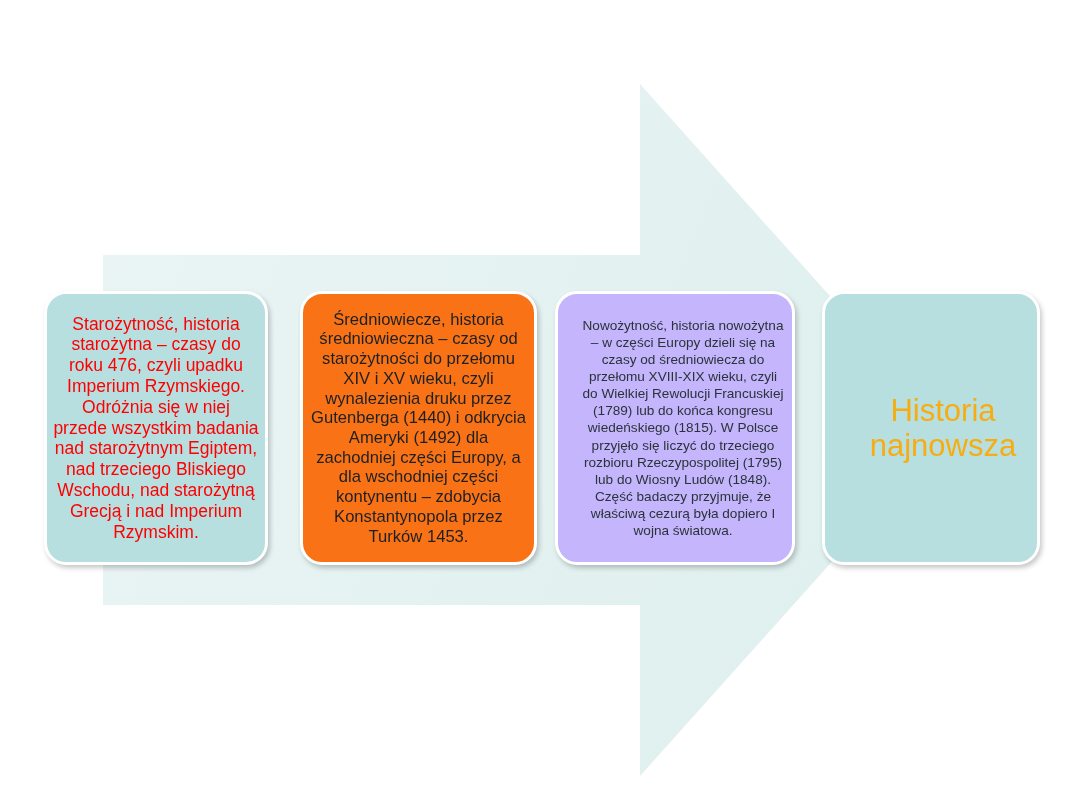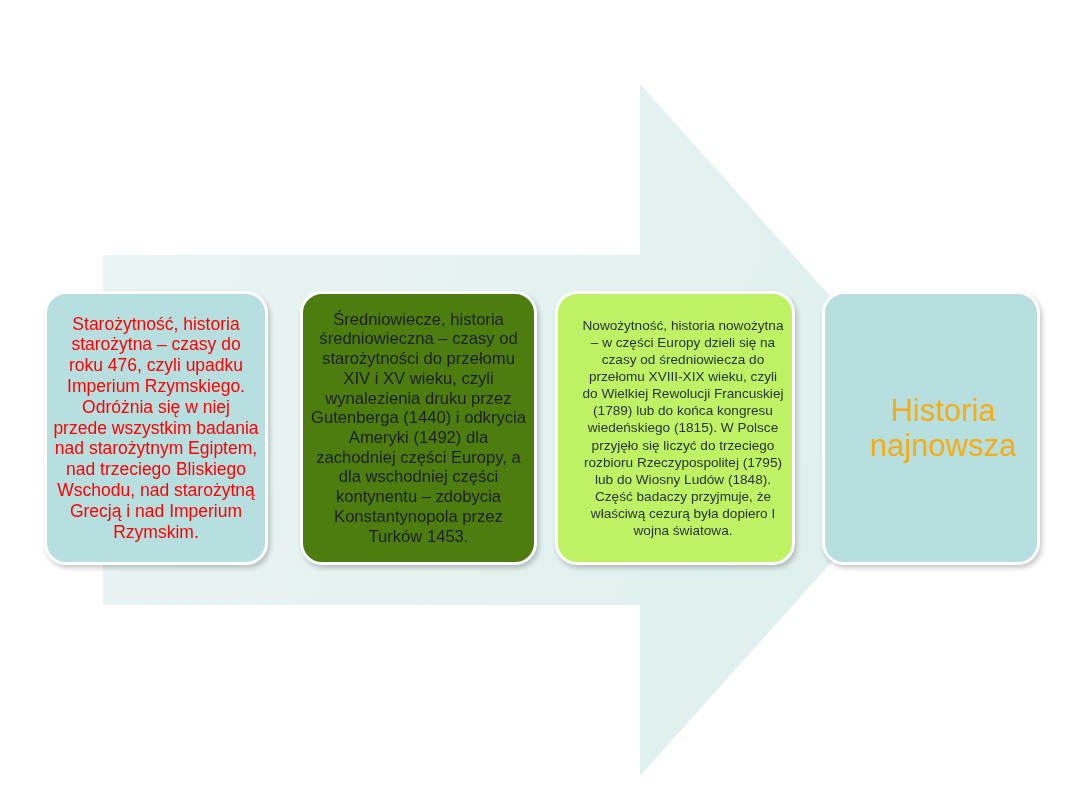--- a/index.html
+++ b/index.html
@@ -116,25 +116,25 @@
         <stop offset="100%" stop-color="#dff0ef"></stop>
       </linearGradient>
     </defs>
     <polygon points="103,255 640,255 640,84 950,430 640,776 640,605 103,605" fill="url(#arrowGrad)"></polygon>
   </svg>
 
   <div class="stage-box" id="box-ancient" style="background:#b7dfe0;">
     <span class="stage-text"><span class="lead">Starożytność</span><span class="tail">, historia starożytna – czasy do roku 476, czyli upadku Imperium Rzymskiego. Odróżnia się w niej przede wszystkim badania nad starożytnym Egiptem, nad trzeciego Bliskiego Wschodu, nad starożytną Grecją i nad Imperium Rzymskim.</span></span>
   </div>
 
-  <div class="stage-box" id="box-medieval" style="background:#4d7c0f;">
+  <div class="stage-box" id="box-medieval" style="background:#f97316;">
     <span class="stage-text"><span class="lead">Średniowiecze</span><span class="tail">, historia średniowieczna – czasy od starożytności do przełomu XIV i XV wieku, czyli wynalezienia druku przez Gutenberga (1440) i odkrycia Ameryki (1492) dla zachodniej części Europy, a dla wschodniej części kontynentu – zdobycia Konstantynopola przez Turków 1453.</span></span>
   </div>
 
-  <div class="stage-box" id="box-modern" style="background:#bef264;padding-left:16px;">
+  <div class="stage-box" id="box-modern" style="background:#c4b5fd;padding-left:16px;">
     <span class="stage-text"><span class="lead">Nowożytność</span><span class="tail">, historia nowożytna – w części Europy dzieli się na czasy od średniowiecza do przełomu XVIII-XIX wieku, czyli do Wielkiej Rewolucji Francuskiej (1789) lub do końca kongresu wiedeńskiego (1815). W Polsce przyjęło się liczyć do trzeciego rozbioru Rzeczypospolitej (1795) lub do Wiosny Ludów (1848). Część badaczy przyjmuje, że właściwą cezurą była dopiero I wojna światowa.</span></span>
   </div>
 
   <div class="stage-box" id="box-contemporary" style="background:#b7dfe0;">
     <span class="stage-text">
         <span class="lead">Historia najnowsza</span>
       </span>
   </div>
 
 </div>

